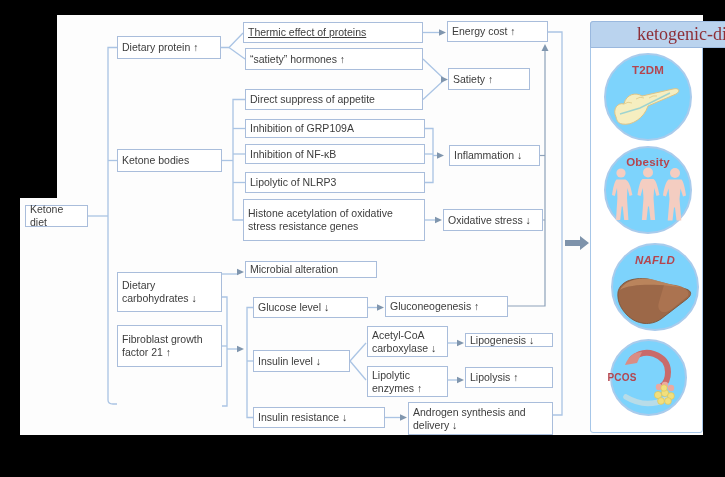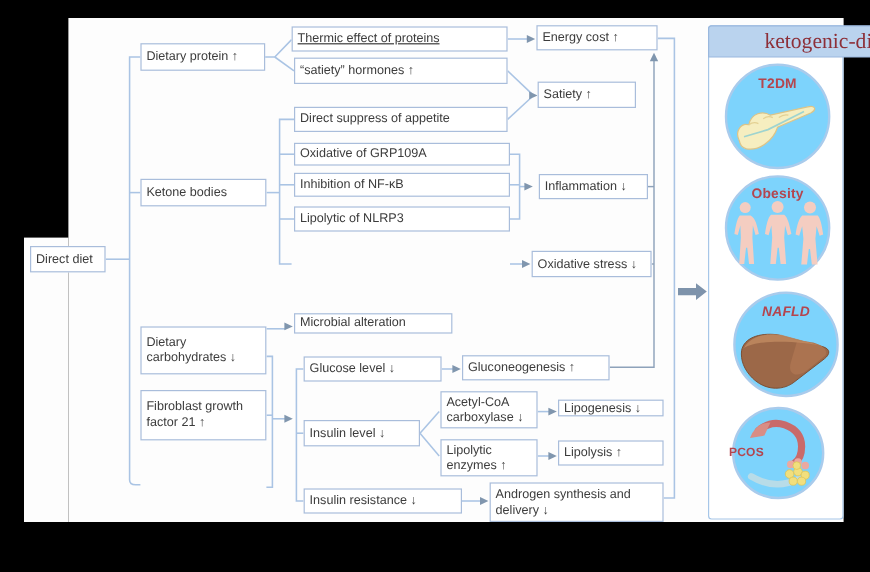--- a/index.html
+++ b/index.html
@@ -91,31 +91,32 @@
       <polygon points="384,307.5 377,304.2 377,310.8"></polygon>
       <polygon points="464,343 457,339.7 457,346.3"></polygon>
       <polygon points="464,380 457,376.7 457,383.3"></polygon>
       <polygon points="407,417.5 400,414.2 400,420.8"></polygon>
       <polygon points="545,44 541.5,51 548.5,51"></polygon>
     </g>
 
     <polygon fill="#7e93ab" points="565,240 580,240 580,236 589,243 580,250 580,246 565,246"></polygon>
   </svg>
 
-  <div class="node" style="left:25px;top:205px;width:63px;height:22px;">Direct diet</div>
+  <div class="node" style="left:25px;top:205px;width:63px;height:22px;">Ketone diet</div>
   <div class="node" style="left:117px;top:36px;width:104px;height:23px;">Dietary protein ↑</div>
   <div class="node" style="left:117px;top:149px;width:105px;height:23px;">Ketone bodies</div>
   <div class="node" style="left:117px;top:272px;width:105px;height:40px;">Dietary carbohydrates ↓</div>
   <div class="node" style="left:117px;top:325px;width:105px;height:42px;">Fibroblast growth factor 21 ↑</div>
   <div class="node" style="left:243px;top:22px;width:180px;height:21px;text-decoration:underline;">Thermic effect of proteins</div>
   <div class="node" style="left:245px;top:48px;width:178px;height:22px;">“satiety” hormones ↑</div>
   <div class="node" style="left:245px;top:89px;width:178px;height:21px;">Direct suppress of appetite</div>
-  <div class="node" style="left:245px;top:119px;width:180px;height:19px;">Oxidative of GRP109A</div>
+  <div class="node" style="left:245px;top:119px;width:180px;height:19px;">Inhibition of GRP109A</div>
   <div class="node" style="left:245px;top:144px;width:180px;height:20px;">Inhibition of NF-κB</div>
   <div class="node" style="left:245px;top:172px;width:180px;height:21px;">Lipolytic of NLRP3</div>
+  <div class="node" style="left:243px;top:199px;width:182px;height:42px;">Histone acetylation of oxidative stress resistance genes</div>
   <div class="node" style="left:447px;top:21px;width:101px;height:21px;">Energy cost ↑</div>
   <div class="node" style="left:448px;top:68px;width:82px;height:22px;">Satiety ↑</div>
   <div class="node" style="left:449px;top:145px;width:91px;height:21px;">Inflammation ↓</div>
   <div class="node" style="left:443px;top:209px;width:100px;height:22px;">Oxidative stress ↓</div>
   <div class="node" style="left:245px;top:261px;width:132px;height:17px;">Microbial alteration</div>
   <div class="node" style="left:253px;top:297px;width:115px;height:21px;">Glucose level ↓</div>
   <div class="node" style="left:385px;top:296px;width:123px;height:21px;">Gluconeogenesis ↑</div>
   <div class="node" style="left:253px;top:350px;width:97px;height:22px;">Insulin level ↓</div>
   <div class="node" style="left:367px;top:326px;width:81px;height:31px;">Acetyl-CoA carboxylase ↓</div>
   <div class="node" style="left:465px;top:333px;width:88px;height:14px;">Lipogenesis ↓</div>

